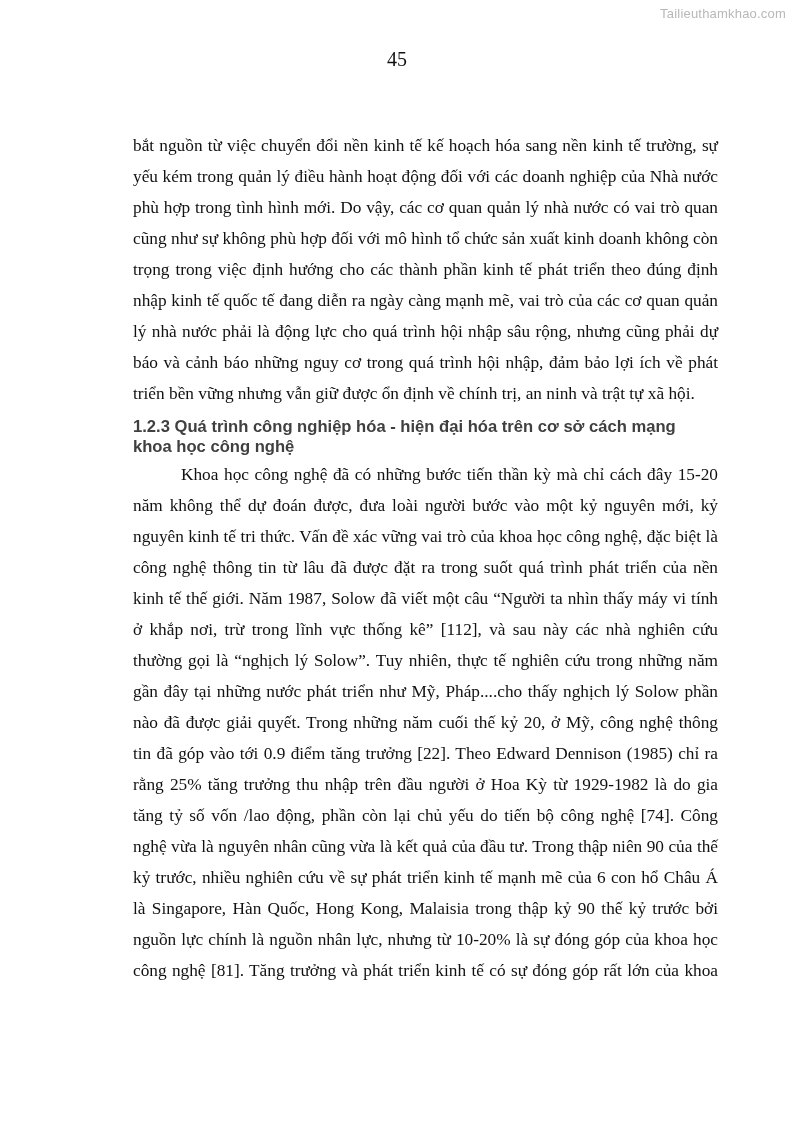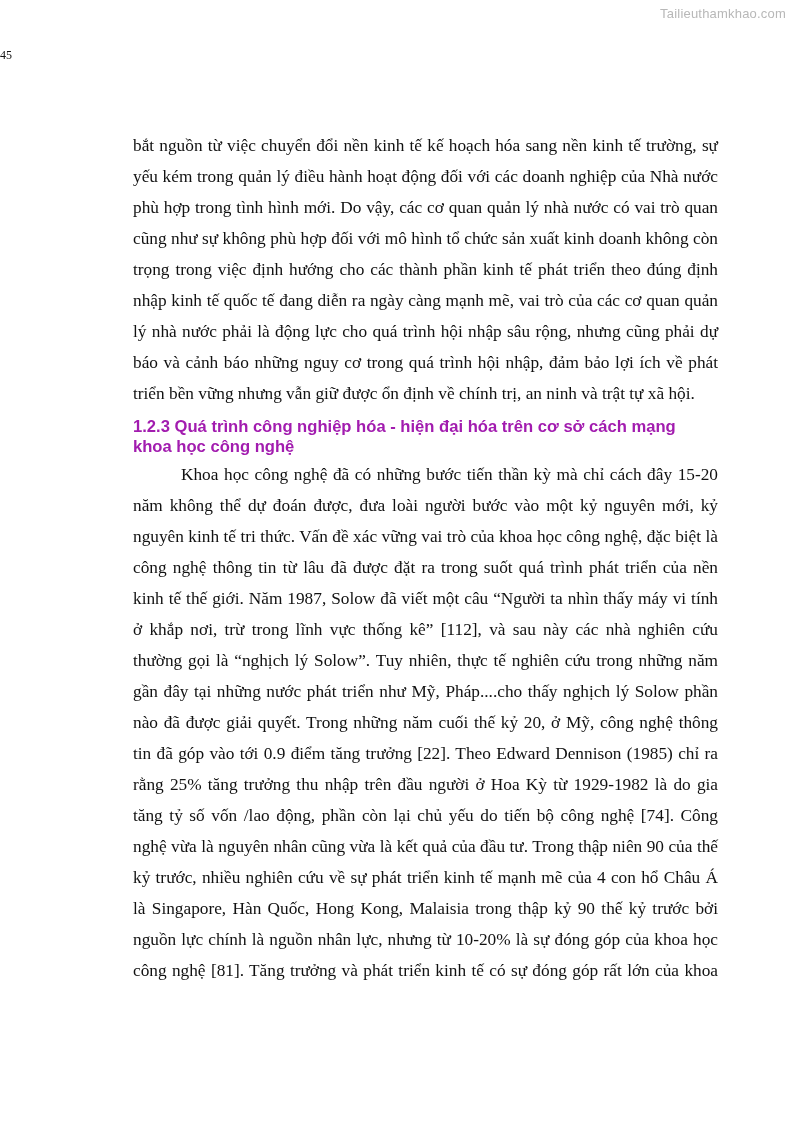--- a/index.html
+++ b/index.html
@@ -3,36 +3,36 @@
 <meta charset="utf-8">
 <style>
   html, body { margin: 0; padding: 0; background: #ffffff; }
   body { width: 794px; height: 1123px; position: relative; overflow: hidden; }
   .watermark {
     position: absolute; top: 6px; right: 8px;
     font-family: "Liberation Sans", sans-serif; font-size: 13px;
     color: #b8b8b8; letter-spacing: 0.2px; margin-left: 22px;
   }
   .page-number {
-    position: absolute; top: 48px; left: 0; width: 794px; text-align: left;
-    font-family: "Liberation Serif", serif; font-size: 12px; color: #111;
+    position: absolute; top: 48px; left: 0; width: 794px; text-align: center;
+    font-family: "Liberation Serif", serif; font-size: 20px; color: #111;
   }
   .content {
     position: absolute; left: 133px; width: 585px; top: 130px;
     font-family: "Liberation Serif", serif; font-size: 17.3px; color: #111;
   }
   .line {
     display: block; height: 31px; line-height: 31px;
     text-align: justify; text-align-last: justify; white-space: nowrap;
   }
   .line.last { text-align-last: left; }
   .line.indent { text-indent: 48px; }
   .heading {
     font-family: "Liberation Sans", sans-serif; font-weight: bold;
-    font-size: 16.6px; color: #a21caf; line-height: 20px; margin: 0;
+    font-size: 16.6px; color: #404040; line-height: 20px; margin: 0;
   }
   .heading-block { margin-top: 8px; margin-bottom: 2px; }
 </style>
 </head>
 <body>
 
 <div class="watermark">Tailieuthamkhao.com</div>
 <div class="page-number">45</div>
 
 <div class="content">
@@ -60,18 +60,18 @@
     <span class="line">công nghệ thông tin từ lâu đã được đặt ra trong suốt quá trình phát triển của nền</span>
     <span class="line">kinh tế thế giới. Năm 1987, Solow đã viết một câu “Người ta nhìn thấy máy vi tính</span>
     <span class="line">ở khắp nơi, trừ trong lĩnh vực thống kê” [112], và sau này các nhà nghiên cứu</span>
     <span class="line">thường gọi là “nghịch lý Solow”. Tuy nhiên, thực tế nghiên cứu trong những năm</span>
     <span class="line">gần đây tại những nước phát triển như Mỹ, Pháp....cho thấy nghịch lý Solow phần</span>
     <span class="line">nào đã được giải quyết. Trong những năm cuối thế kỷ 20, ở Mỹ, công nghệ thông</span>
     <span class="line">tin đã góp vào tới 0.9 điểm tăng trưởng [22]. Theo Edward Dennison (1985) chỉ ra</span>
     <span class="line">rằng 25% tăng trưởng thu nhập trên đầu người ở Hoa Kỳ từ 1929-1982 là do gia</span>
     <span class="line">tăng tỷ số vốn /lao động, phần còn lại chủ yếu do tiến bộ công nghệ [74]. Công</span>
     <span class="line">nghệ vừa là nguyên nhân cũng vừa là kết quả của đầu tư. Trong thập niên 90 của thế</span>
-    <span class="line">kỷ trước, nhiều nghiên cứu về sự phát triển kinh tế mạnh mẽ của 4 con hổ Châu Á</span>
+    <span class="line">kỷ trước, nhiều nghiên cứu về sự phát triển kinh tế mạnh mẽ của 6 con hổ Châu Á</span>
     <span class="line">là Singapore, Hàn Quốc, Hong Kong, Malaisia trong thập kỷ 90 thế kỷ trước bởi</span>
     <span class="line">nguồn lực chính là nguồn nhân lực, nhưng từ 10-20% là sự đóng góp của khoa học</span>
     <span class="line">công nghệ [81]. Tăng trưởng và phát triển kinh tế có sự đóng góp rất lớn của khoa</span>
   </div>
 </div>
 
 </body></html>

